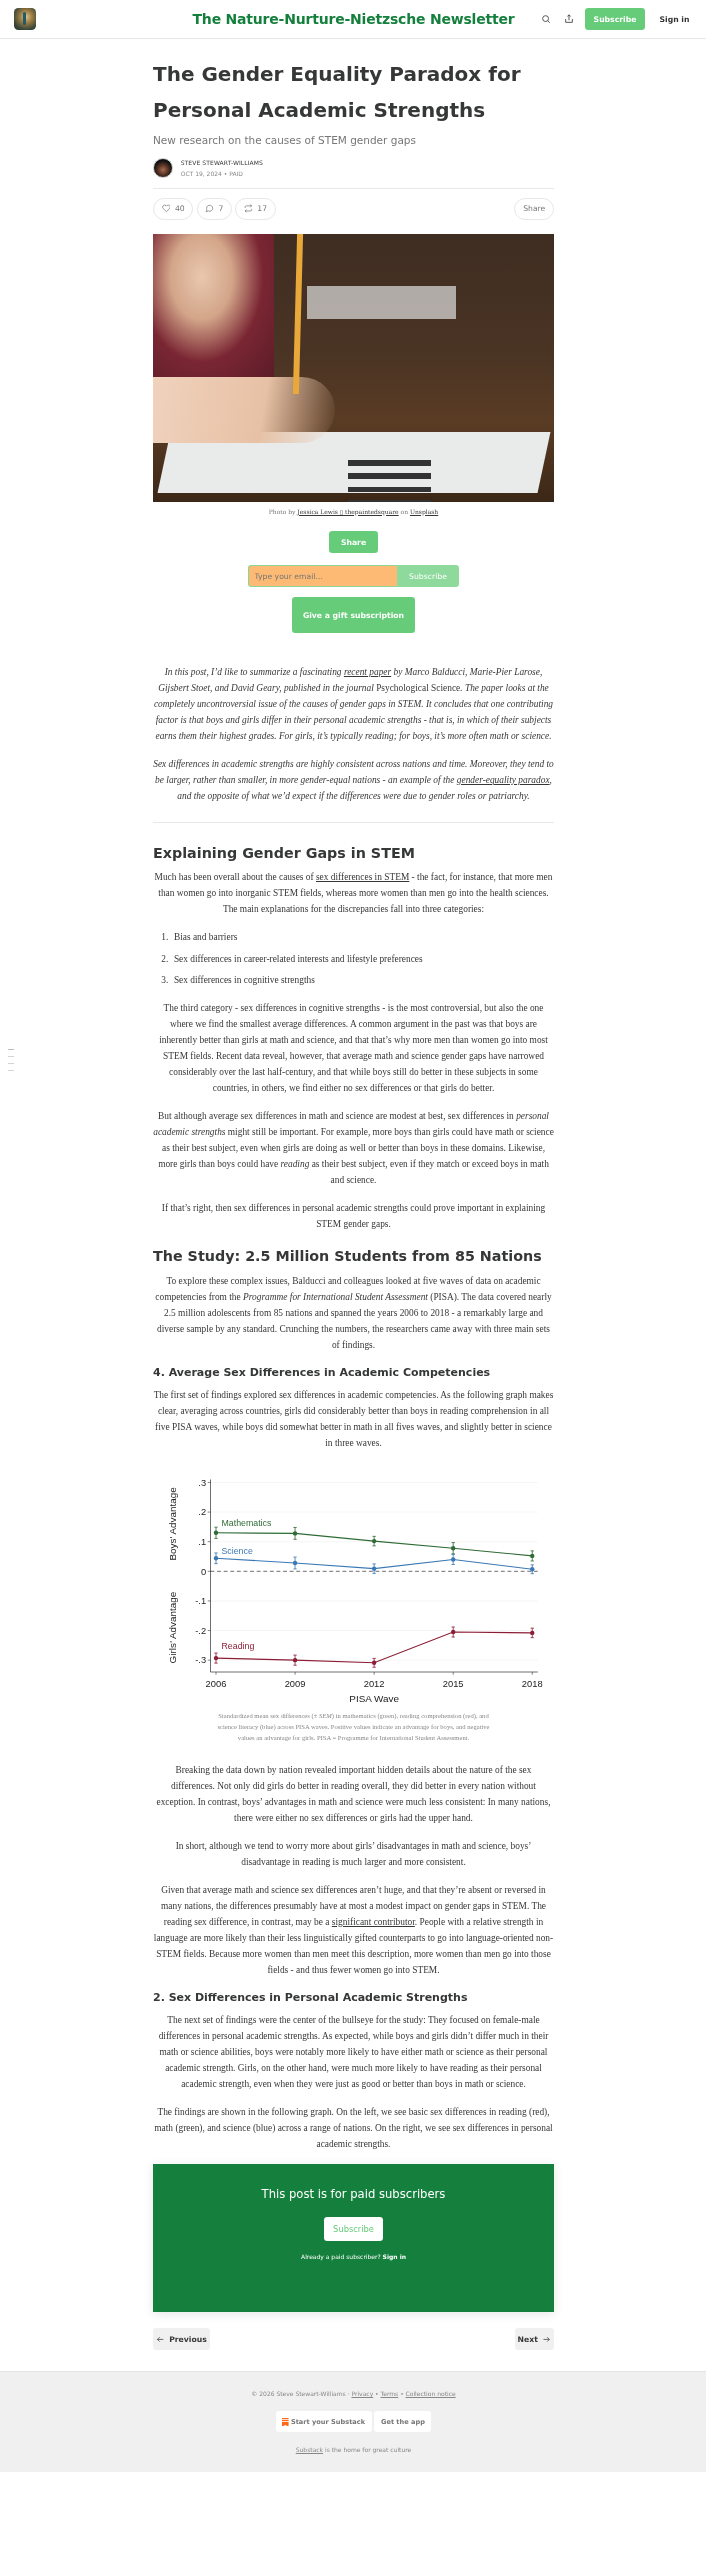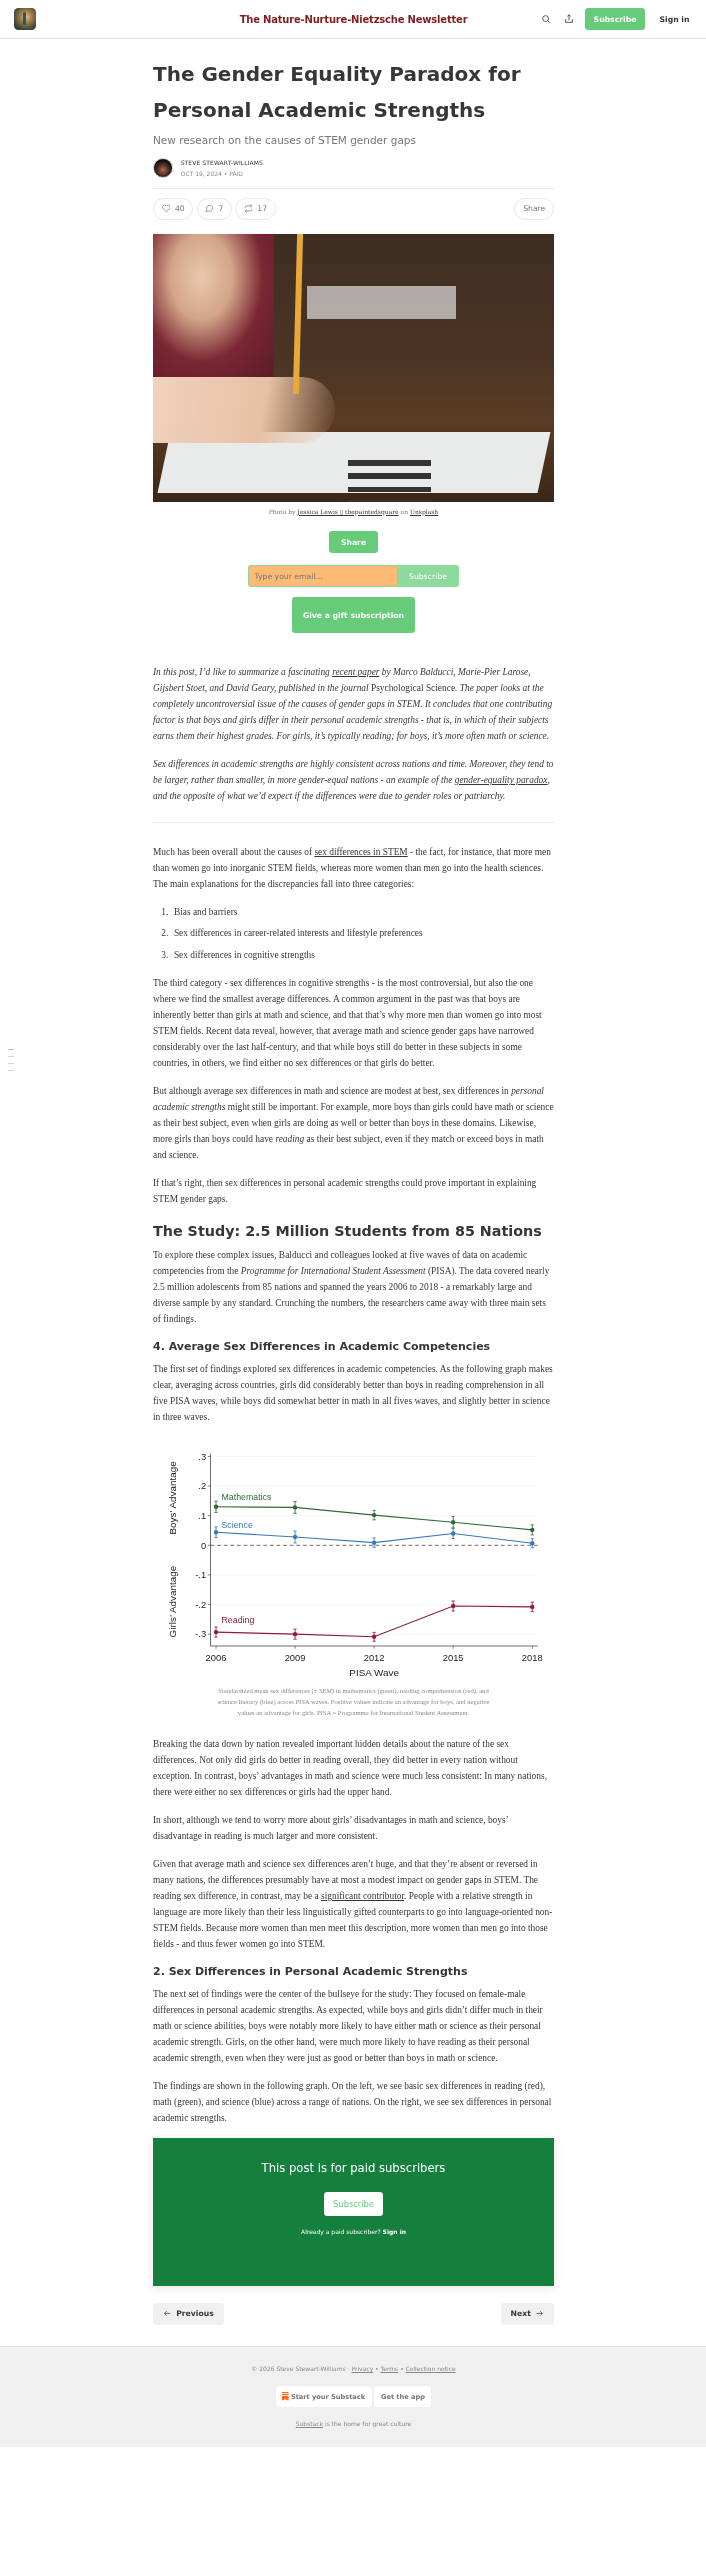--- a/index.html
+++ b/index.html
@@ -4,21 +4,21 @@
 <style>
   * { box-sizing: border-box; margin: 0; padding: 0; }
   html, body { width: 707px; background: #ffffff; }
   body { font-family: "DejaVu Sans", sans-serif; color: #363737; position: relative; }
 
   
   .topbar { height: 39px; border-bottom: 0.6px solid #e6e6e6; position: relative; display: flex; align-items: center; justify-content: center; }
   .logo { position: absolute; left: 13.8px; top: 7.7px; width: 22px; height: 22px; border-radius: 4.4px; overflow: hidden;
           background: radial-gradient(circle at 55% 40%, #d9c48f 0%, #9c7b42 35%, #3d4a3a 70%, #223024 100%); }
   .logo::after { content: ""; position: absolute; left: 9.4px; top: 4.4px; width: 2.8px; height: 13.2px; border-radius: 1.7px; background: #1d5c6a; }
-  .site-title { font-family: "DejaVu Sans", sans-serif; font-weight: bold; font-size: 10px; color: #7f1d1d; letter-spacing: -0.2px; }
+  .site-title { font-family: "DejaVu Sans", sans-serif; font-weight: bold; font-size: 14px; color: #15803d; letter-spacing: -0.2px; }
   .topbar-actions { position: absolute; right: 11px; top: 8.3px; display: flex; align-items: center; gap: 7.7px; }
   .icon-btn { width: 15.4px; height: 15.4px; display: flex; align-items: center; justify-content: center; cursor: pointer; }
   .btn-green { background: #66cc7a; color: #fff; font-weight: bold; border-radius: 3.3px; border: none; font-family: "DejaVu Sans", sans-serif; cursor: pointer; }
   .topbar .btn-green { height: 22px; padding: 0 8.8px; font-size: 7.7px; }
   .signin { font-size: 7.7px; font-weight: bold; color: #333; padding: 0 6.6px; cursor: pointer; }
 
   .container { width: 401px; margin: 0 auto; }
 
   
   .post-title { margin-top: 16.5px; font-size: 20px; line-height: 36px; font-weight: bold; color: #363737; }
@@ -48,42 +48,42 @@
 
   .cta { display: flex; flex-direction: column; align-items: center; margin-top: 16.5px; }
   .share-btn { height: 22px; padding: 0 12px; font-size: 7.7px; }
   .sub-form { display: flex; margin-top: 12px; width: 211px; height: 22px; }
   .sub-form input { flex: 1; border: 0.6px solid #8dd69a; border-right: none; border-radius: 3.3px 0 0 3.3px; background: #fdba74; padding: 0 5.5px; font-size: 7.7px; font-family: "DejaVu Sans", sans-serif; color: #555; }
   .sub-form button { width: 62px; border-radius: 0 3.3px 3.3px 0; background: #8ed99c; color: #fff; font-size: 7.7px; font-weight: normal; border: none; font-family: "DejaVu Sans", sans-serif; cursor: pointer; }
   .gift-btn { margin-top: 10px; height: 36px; padding: 0 11px; font-size: 7.7px; }
 
   
   .body { margin-top: 31px; font-family: "Liberation Serif", "DejaVu Serif", serif; font-size: 9.4px; line-height: 16px; color: #363737; }
-  .body p { margin-bottom: 12px; }
+  .body p { margin-bottom: 12px; text-align: center; }
   .body .intro { font-style: italic; }
   .body .intro .roman { font-style: normal; }
   .body a { color: #363737; text-decoration: underline; }
   .body hr { border: none; border-top: 0.6px solid #e8e8e8; margin: 17.6px 0 21px; }
   .body h2 { font-family: "DejaVu Sans", sans-serif; font-size: 14.3px; line-height: 18.7px; font-weight: bold; color: #363737; margin: 15.4px 0 6.6px; }
   .body h3 { font-family: "DejaVu Sans", sans-serif; font-size: 11px; line-height: 15.4px; font-weight: bold; color: #363737; margin: 11px 0 6.6px; }
   .body ol { margin: 0 0 12px 17.6px; }
   .body ol li { padding-left: 3.3px; margin-bottom: 5.5px; }
 
   .figure { margin: 20px 0 18.7px; }
   .figure svg { display: block; margin: 0 auto; }
   .fig-caption { text-align: center; font-family: "Liberation Serif", "DejaVu Serif", serif; font-size: 6.6px; line-height: 11px; color: #888; margin: 2.2px auto 0; width: 275px; }
 
   .paywall { margin-top: 5.5px; background: #15803d; height: 148px; display: flex; flex-direction: column; align-items: center; box-shadow: 0 2.2px 10px rgba(0,0,0,0.1); }
   .paywall-title { color: #fff; font-size: 11.6px; margin-top: 23px; }
   .paywall-btn { margin-top: 16.5px; background: #fff; color: #66cc7a; border: none; border-radius: 3.3px; height: 24px; padding: 0 8.8px; font-size: 8.3px; font-family: "DejaVu Sans", sans-serif; cursor: pointer; }
   .paywall-sub { margin-top: 12px; font-size: 6px; color: #fff; }
   .paywall-sub b { cursor: pointer; }
 
   .nav-row { display: flex; justify-content: space-between; margin-top: 16.5px; }
-  .nav-btn { background: #f0f0f0; height: 22px; padding: 0 10px; border-radius: 3.3px; display: flex; align-items: center; gap: 4.4px; font-weight: bold; font-size: 7.7px; color: #363737; cursor: pointer; }
+  .nav-btn { background: #f0f0f0; height: 22px; padding: 0 3px; border-radius: 3.3px; display: flex; align-items: center; gap: 4.4px; font-weight: bold; font-size: 7.7px; color: #363737; cursor: pointer; }
 
   .footer { margin-top: 21px; background: #f0f0f0; border-top: 0.6px solid #e4e4e4; height: 101px; display: flex; flex-direction: column; align-items: center; }
   .footer-links { margin-top: 18px; font-size: 6px; color: #888; }
   .footer-links a { color: #888; text-decoration: underline; }
   .footer-btns { display: flex; gap: 2.8px; margin-top: 14.3px; }
   .footer-btn { background: #fff; border-radius: 3.3px; height: 21px; padding: 0 6.6px; display: flex; align-items: center; gap: 2.2px; font-weight: bold; font-size: 6.6px; color: #777; cursor: pointer; }
   .footer-tag { margin-top: 13.2px; font-size: 6px; color: #888; }
   .footer-tag a { color: #888; text-decoration: underline; }
 
   .toc { position: absolute; left: 7.7px; top: 1049px; display: flex; flex-direction: column; gap: 6px; }
@@ -198,20 +198,21 @@
   <article class="body">
     <p class="intro">
       <span>In this post, I’d like to summarize a fascinating </span><a>recent paper</a><span> by Marco Balducci, Marie-Pier Larose, Gijsbert Stoet, and David Geary, published in the journal </span><span class="roman">Psychological Science</span><span>. The paper looks at the completely uncontroversial issue of the causes of gender gaps in STEM. It concludes that one contributing factor is that boys and girls differ in their personal academic strengths - that is, in which of their subjects earns them their highest grades. For girls, it’s typically reading; for boys, it’s more often math or science.</span>
     </p>
     <p class="intro">
       <span>Sex differences in academic strengths are highly consistent across nations and time. Moreover, they tend to be larger, rather than smaller, in more gender-equal nations - an example of the </span><a>gender-equality paradox</a><span>, and the opposite of what we’d expect if the differences were due to gender roles or patriarchy.</span>
     </p>
 
     <hr>
 
+    <h2>Explaining Gender Gaps in STEM</h2>
     <p>
       <span>Much has been overall about the causes of </span><a>sex differences in STEM</a><span> - the fact, for instance, that more men than women go into inorganic STEM fields, whereas more women than men go into the health sciences. The main explanations for the discrepancies fall into three categories:</span>
     </p>
     <ol>
       <li>Bias and barriers</li>
       <li>Sex differences in career-related interests and lifestyle preferences</li>
       <li>Sex differences in cognitive strengths</li>
     </ol>
     <p>The third category - sex differences in cognitive strengths - is the most controversial, but also the one where we find the smallest average differences. A common argument in the past was that boys are inherently better than girls at math and science, and that that’s why more men than women go into most STEM fields. Recent data reveal, however, that average math and science gender gaps have narrowed considerably over the last half-century, and that while boys still do better in these subjects in some countries, in others, we find either no sex differences or that girls do better.</p>
     <p>

